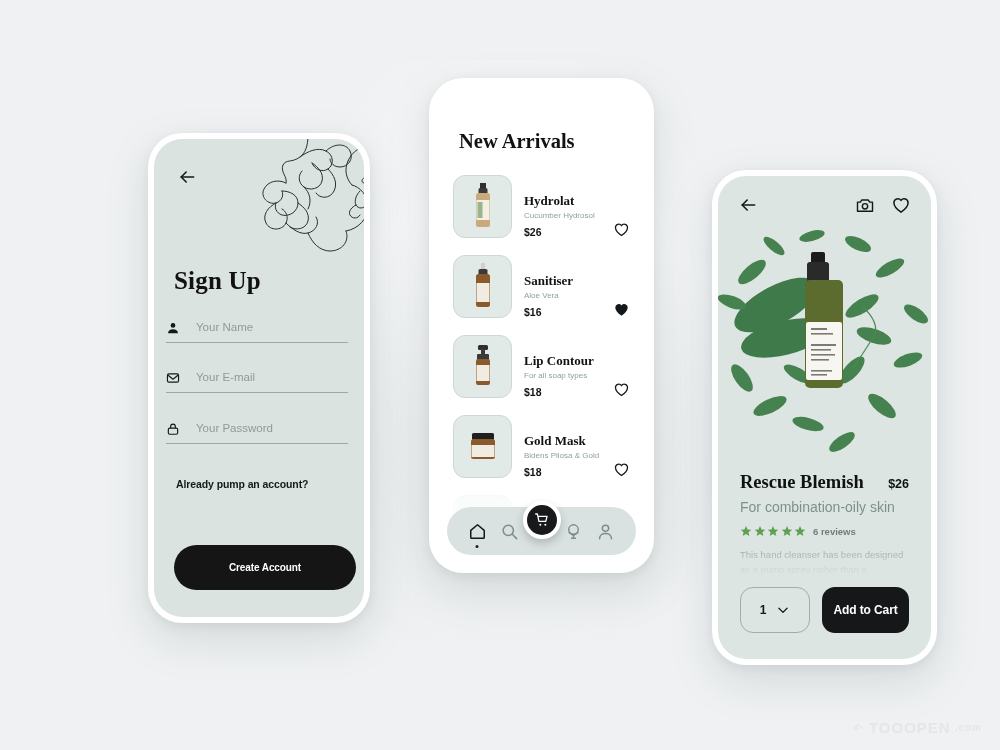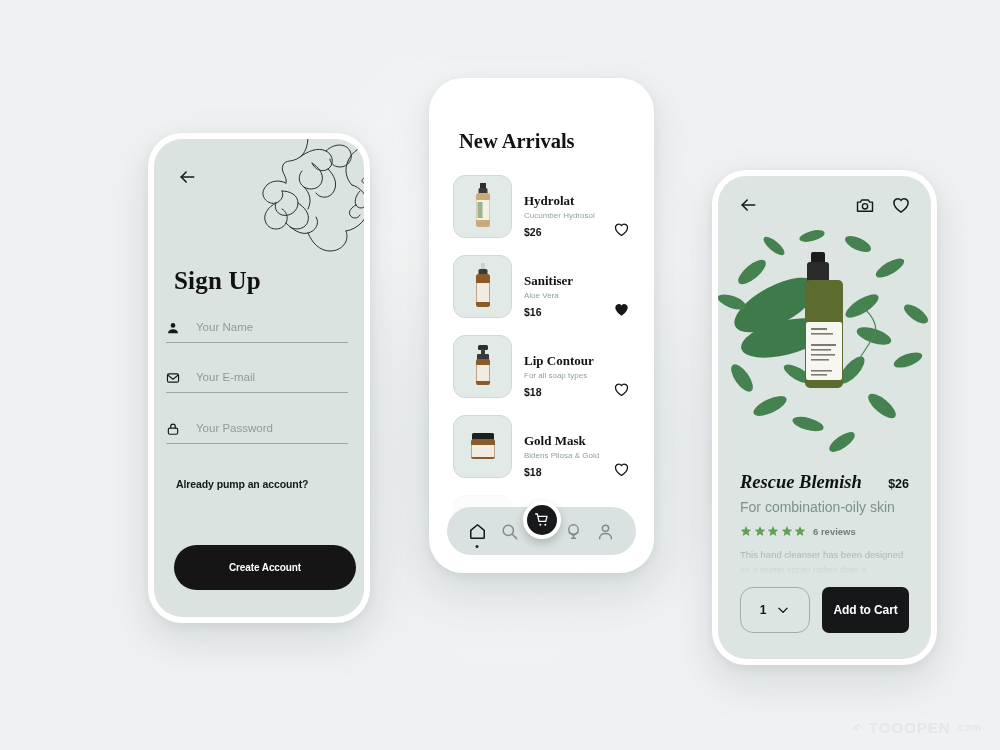--- a/index.html
+++ b/index.html
@@ -154,21 +154,21 @@
     overflow:hidden;
   }
   .hero svg{ width:100%; height:100%; display:block; }
 
   .pd-body{
     position:absolute; left:0; right:0; top:296px; bottom:0; padding:0 22px;
   }
   .pd-row{ display:flex; align-items:baseline; gap:8px; }
   .pd-name{
     font-family:"Liberation Serif", serif;
-    font-size:18.5px; font-weight:700; color:#0f1213; flex:1 1 auto;font-style:italic;
+    font-size:18.5px; font-weight:700; color:#0f1213; flex:1 1 auto;
   }
   .pd-price{ font-size:12.5px; font-weight:700; color:#0f1213; }
   .pd-sub{ font-size:14px; color:#7d918a; margin-top:6px; }
   .rating{ display:flex; align-items:center; gap:7px; margin-top:10px; }
   .stars{ display:flex; gap:1.5px; }
   .stars svg{ width:12px; height:12px; }
   .reviews{ font-size:9.5px; color:#6f7d7b; font-weight:600; }
   .pd-desc{
     font-size:9.5px; line-height:1.55; color:#9fb0ad; margin-top:11px;
     max-height:28px; overflow:hidden;
@@ -180,21 +180,21 @@
     display:flex; align-items:center; gap:12px;
   }
   .qty{
     width:70px; height:46px; border:1px solid #9fadab; border-radius:13px;
     display:flex; align-items:center; justify-content:center; gap:10px;
     cursor:pointer; background:transparent;
   }
   .qty-v{ font-size:12px; font-weight:700; color:#14181a; }
   .atc{
     flex:1 1 auto; height:46px; background:#151718; color:#fff;
-    border:none; border-radius:7px; cursor:pointer;
+    border:none; border-radius:13px; cursor:pointer;
     font-size:12px; font-weight:700; font-family:"Liberation Sans", sans-serif;
     letter-spacing:-.1px;
   }
 
   .watermark{
     position:absolute; right:18px; bottom:14px;
     font-size:15px; letter-spacing:1px; color:#e3e7e9; font-weight:700;
     display:flex; align-items:center; gap:4px; user-select:none;
   }
   .watermark .wm-sm{ font-size:10px; }

